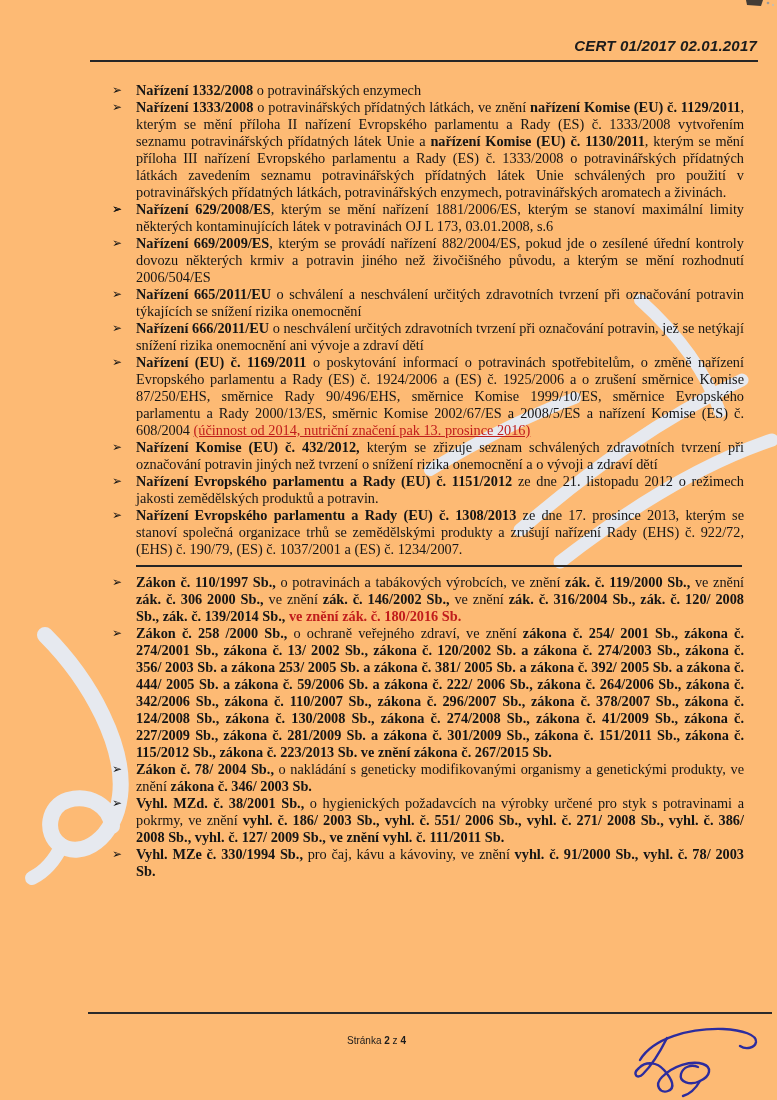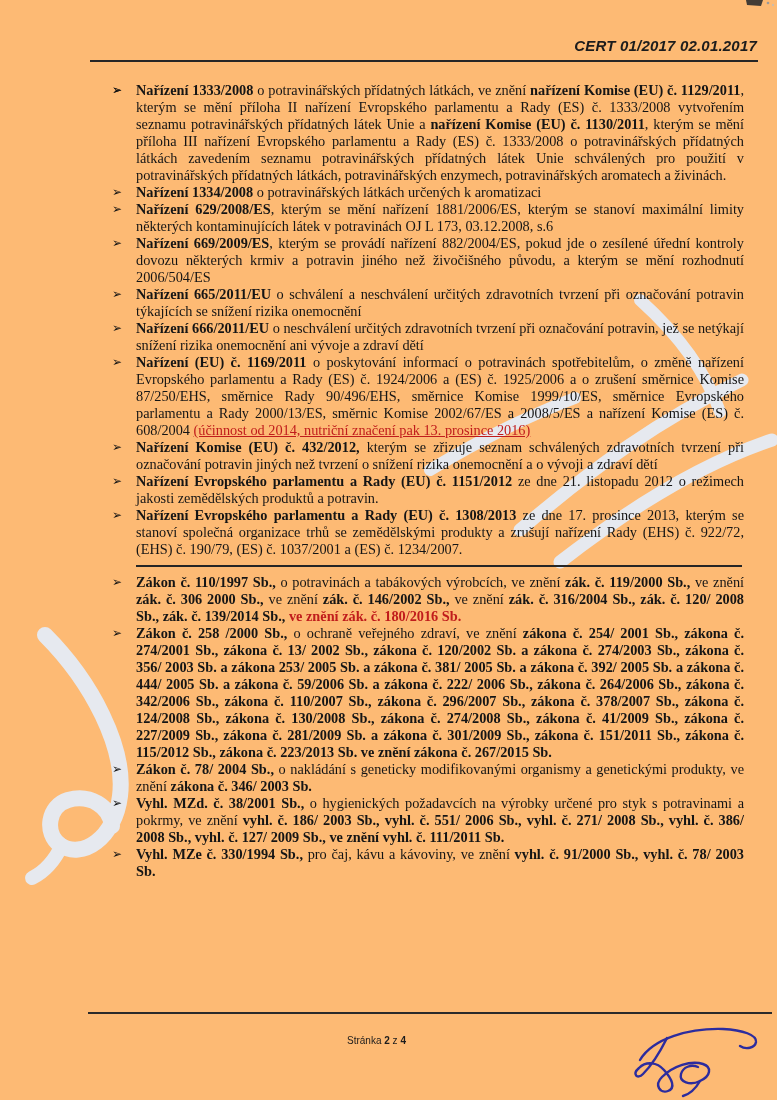--- a/index.html
+++ b/index.html
@@ -77,24 +77,24 @@
       <path stroke-width="12" d="M 640,300 C 680,336 706,372 720,412"></path>
       <path stroke-width="12" d="M 430,470 C 480,440 530,415 575,398"></path>
     </g>
   </svg>
 
   <div class="header-text">CERT 01/2017 02.01.2017</div>
   <div class="header-rule"></div>
 
   <div class="content">
     <ul class="reg-list">
+        <li><span class="bullet">➢</span><span><span class="seg-b">Nařízení 1332/2008</span><span class="seg-n"> o potravinářských enzymech</span></span></li>
+        <li><span class="bullet">➢</span><span><span class="seg-b">Nařízení 1333/2008</span><span class="seg-n"> o potravinářských přídatných látkách, ve znění </span><span class="seg-b">nařízení Komise (EU) č. 1129/2011</span><span class="seg-n">, kterým se mění příloha II nařízení Evropského parlamentu a Rady (ES) č. 1333/2008 vytvořením seznamu potravinářských přídatných látek Unie a </span><span class="seg-b">nařízení Komise (EU) č. 1130/2011</span><span class="seg-n">, kterým se mění příloha III nařízení Evropského parlamentu a Rady (ES) č. 1333/2008 o potravinářských přídatných látkách zavedením seznamu potravinářských přídatných látek Unie schválených pro použití v potravinářských přídatných látkách, potravinářských enzymech, potravinářských aromatech a živinách.</span></span></li>
         <li><span class="bullet">➢</span></li>
-        <li><span class="bullet">➢</span><span><span class="seg-b">Nařízení 1333/2008</span><span class="seg-n"> o potravinářských přídatných látkách, ve znění </span><span class="seg-b">nařízení Komise (EU) č. 1129/2011</span><span class="seg-n">, kterým se mění příloha II nařízení Evropského parlamentu a Rady (ES) č. 1333/2008 vytvořením seznamu potravinářských přídatných látek Unie a </span><span class="seg-b">nařízení Komise (EU) č. 1130/2011</span><span class="seg-n">, kterým se mění příloha III nařízení Evropského parlamentu a Rady (ES) č. 1333/2008 o potravinářských přídatných látkách zavedením seznamu potravinářských přídatných látek Unie schválených pro použití v potravinářských přídatných látkách, potravinářských enzymech, potravinářských aromatech a živinách.</span></span></li>
-        <li><span class="bullet">➢</span><span><span class="seg-b">Nařízení 1334/2008</span><span class="seg-n"> o potravinářských látkách určených k aromatizaci</span></span></li>
-        <li><span class="bullet">➢</span><span><span class="seg-b">Nařízení 629/2008/ES</span><span class="seg-n">, kterým se mění nařízení 1881/2006/ES, kterým se stanoví maximální limity některých kontaminujících látek v potravinách OJ L 173, 03.12.2008, s.6</span></span></li>
+        <li><span class="bullet">➢</span><span><span class="seg-b">Nařízení 629/2008/ES</span><span class="seg-n">, kterým se mění nařízení 1881/2006/ES, kterým se stanoví maximální limity některých kontaminujících látek v potravinách OJ L 173, 03.01.2008, s.6</span></span></li>
         <li><span class="bullet">➢</span><span><span class="seg-b">Nařízení 669/2009/ES</span><span class="seg-n">, kterým se provádí nařízení 882/2004/ES, pokud jde o zesílené úřední kontroly dovozu některých krmiv a potravin jiného než živočišného původu, a kterým se mění rozhodnutí 2006/504/ES</span></span></li>
         <li><span class="bullet">➢</span><span><span class="seg-b">Nařízení 665/2011/EU</span><span class="seg-n"> o schválení a neschválení určitých zdravotních tvrzení při označování potravin týkajících se snížení rizika onemocnění</span></span></li>
         <li><span class="bullet">➢</span><span><span class="seg-b">Nařízení 666/2011/EU</span><span class="seg-n"> o neschválení určitých zdravotních tvrzení při označování potravin, jež se netýkají snížení rizika onemocnění ani vývoje a zdraví dětí</span></span></li>
         <li><span class="bullet">➢</span><span><span class="seg-b">Nařízení (EU) č. 1169/2011</span><span class="seg-n">  o poskytování informací o potravinách spotřebitelům, o změně nařízení Evropského parlamentu a Rady (ES) č. 1924/2006 a (ES) č. 1925/2006 a o zrušení směrnice Komise 87/250/EHS, směrnice Rady 90/496/EHS, směrnice Komise 1999/10/ES, směrnice Evropského parlamentu a Rady 2000/13/ES, směrnic Komise 2002/67/ES a 2008/5/ES a nařízení Komise (ES) č. 608/2004 </span><span class="seg-ru">(účinnost od 2014, nutriční značení pak 13. prosince 2016)</span></span></li>
         <li><span class="bullet">➢</span><span><span class="seg-b">Nařízení Komise (EU) č. 432/2012,</span><span class="seg-n"> kterým se zřizuje seznam schválených zdravotních tvrzení při označování potravin jiných než tvrzení o snížení rizika onemocnění a o vývoji a zdraví dětí</span></span></li>
         <li><span class="bullet">➢</span><span><span class="seg-b">Nařízení Evropského parlamentu a Rady (EU) č. 1151/2012</span><span class="seg-n"> ze dne 21. listopadu 2012 o režimech jakosti zemědělských produktů a potravin.</span></span></li>
         <li><span class="bullet">➢</span><span><span class="seg-b">Nařízení Evropského parlamentu a Rady (EU) č. 1308/2013</span><span class="seg-n"> ze dne 17. prosince 2013, kterým se stanoví společná organizace trhů se zemědělskými produkty a zrušují nařízení Rady (EHS) č. 922/72, (EHS) č. 190/79, (ES) č. 1037/2001 a (ES) č. 1234/2007.</span></span></li>
       </ul>
     <div class="mid-rule"></div>
     <ul class="reg-list">

